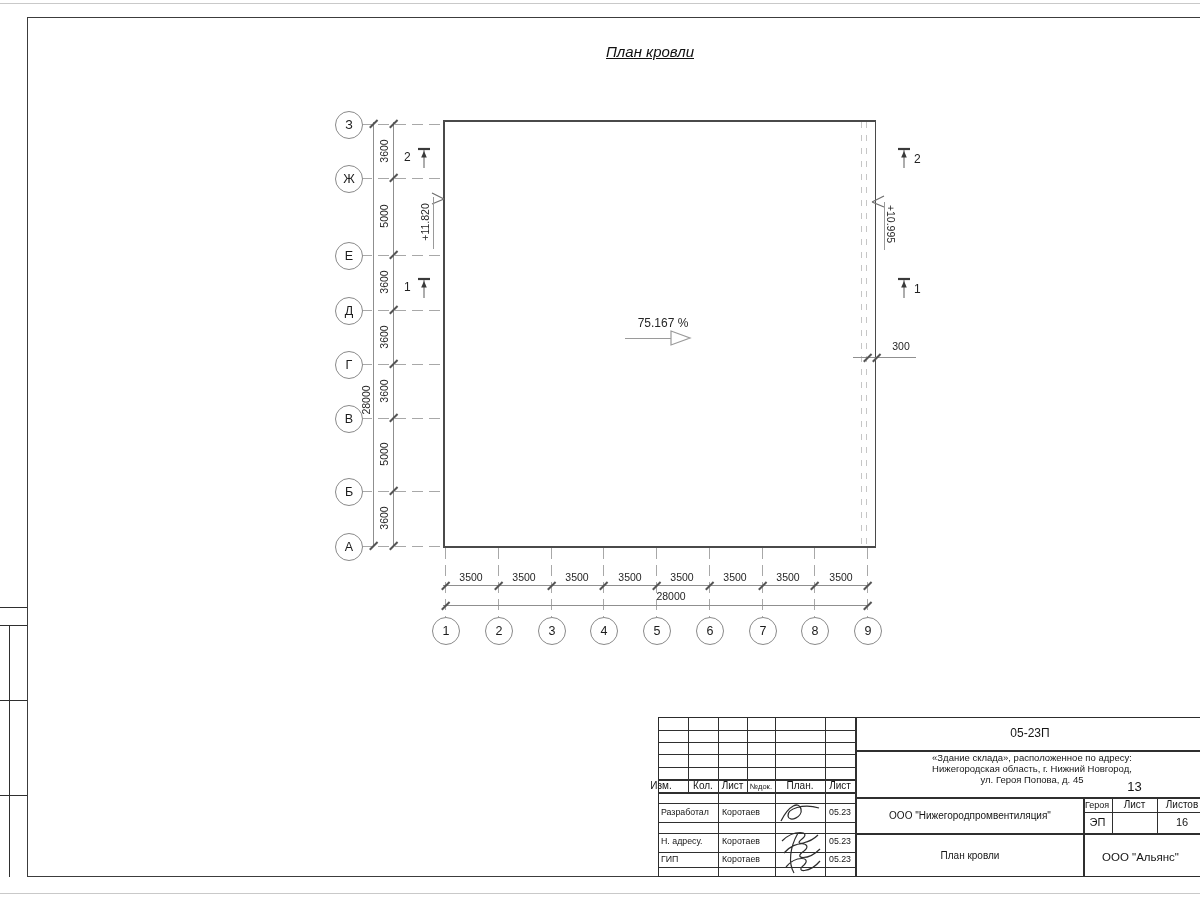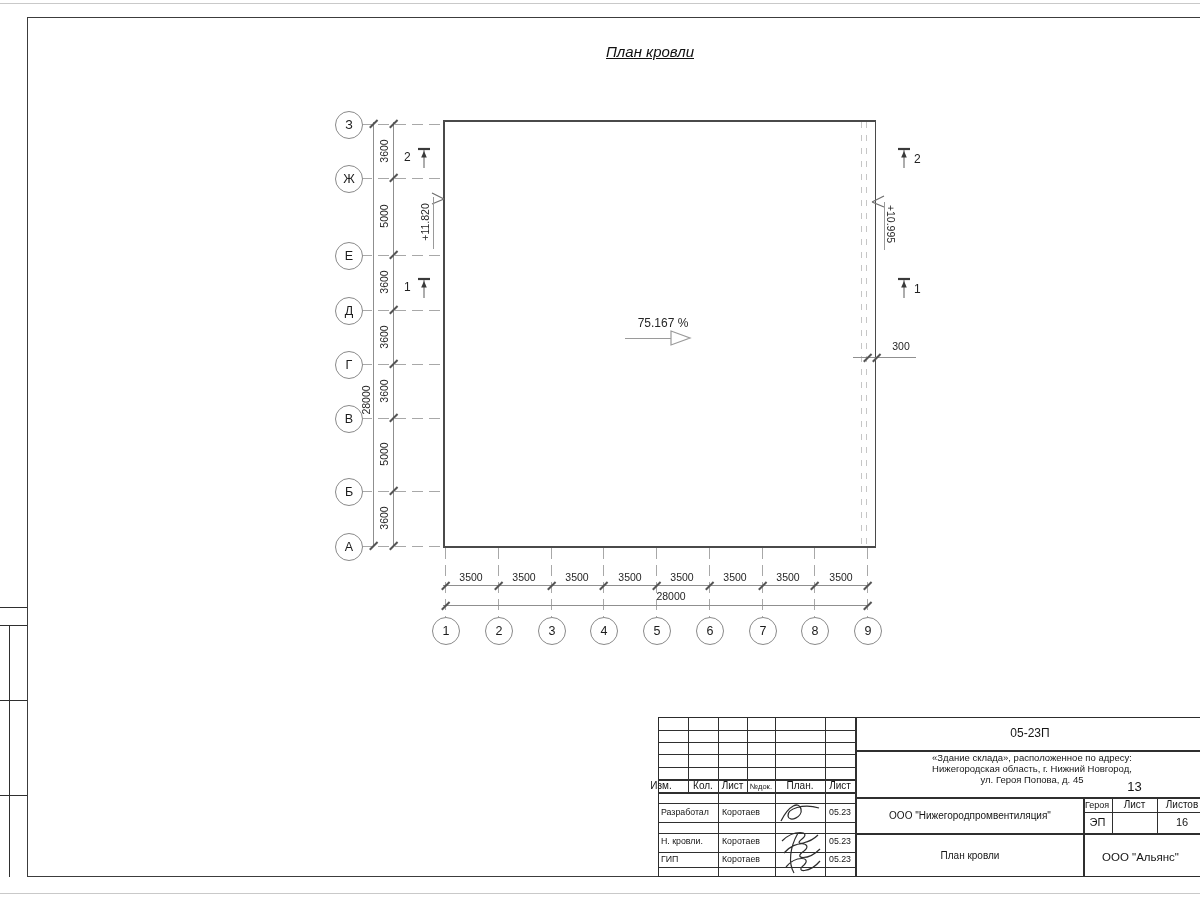--- a/index.html
+++ b/index.html
@@ -224,21 +224,21 @@
     <div class="tb-txt" style="left:646px;top:780px;width:30px;font-size:10px">Изм.</div>
     <div class="tb-txt" style="left:688px;top:780px;width:30px;font-size:10px">Кол.</div>
     <div class="tb-txt" style="left:718px;top:780px;width:29px;font-size:10px">Лист</div>
     <div class="tb-txt" style="left:747px;top:782px;width:28px;font-size:7.5px">№док.</div>
     <div class="tb-txt" style="left:775px;top:780px;width:50px;font-size:10px">План.</div>
     <div class="tb-txt" style="left:825px;top:780px;width:30px;font-size:10px">Лист</div>
 
     <div class="tb-txt" style="left:661px;top:807px;width:56px;text-align:left;font-size:8.8px">Разработал</div>
     <div class="tb-txt" style="left:722px;top:807px;width:52px;text-align:left;font-size:8.8px">Коротаев</div>
     <div class="tb-txt" style="left:825px;top:807px;width:30px;font-size:8.8px">05.23</div>
-    <div class="tb-txt" style="left:661px;top:836px;width:56px;text-align:left;font-size:8.8px">Н. кровли.</div>
+    <div class="tb-txt" style="left:661px;top:836px;width:56px;text-align:left;font-size:8.8px">Н. адресу.</div>
     <div class="tb-txt" style="left:722px;top:836px;width:52px;text-align:left;font-size:8.8px">Коротаев</div>
     <div class="tb-txt" style="left:825px;top:836px;width:30px;font-size:8.8px">05.23</div>
     <div class="tb-txt" style="left:661px;top:854px;width:56px;text-align:left;font-size:8.8px">ГИП</div>
     <div class="tb-txt" style="left:722px;top:854px;width:52px;text-align:left;font-size:8.8px">Коротаев</div>
     <div class="tb-txt" style="left:825px;top:854px;width:30px;font-size:8.8px">05.23</div>
 
     <svg class="abs" style="left:777px;top:797px" width="46" height="30">
       <path d="M4 24 C12 8, 22 4, 24 12 C26 20, 12 26, 11 19 C10 12, 26 6, 42 11" stroke="#2d2d2d" stroke-width="1.3" fill="none"></path>
     </svg>
     <svg class="abs" style="left:776px;top:827px" width="48" height="48">

